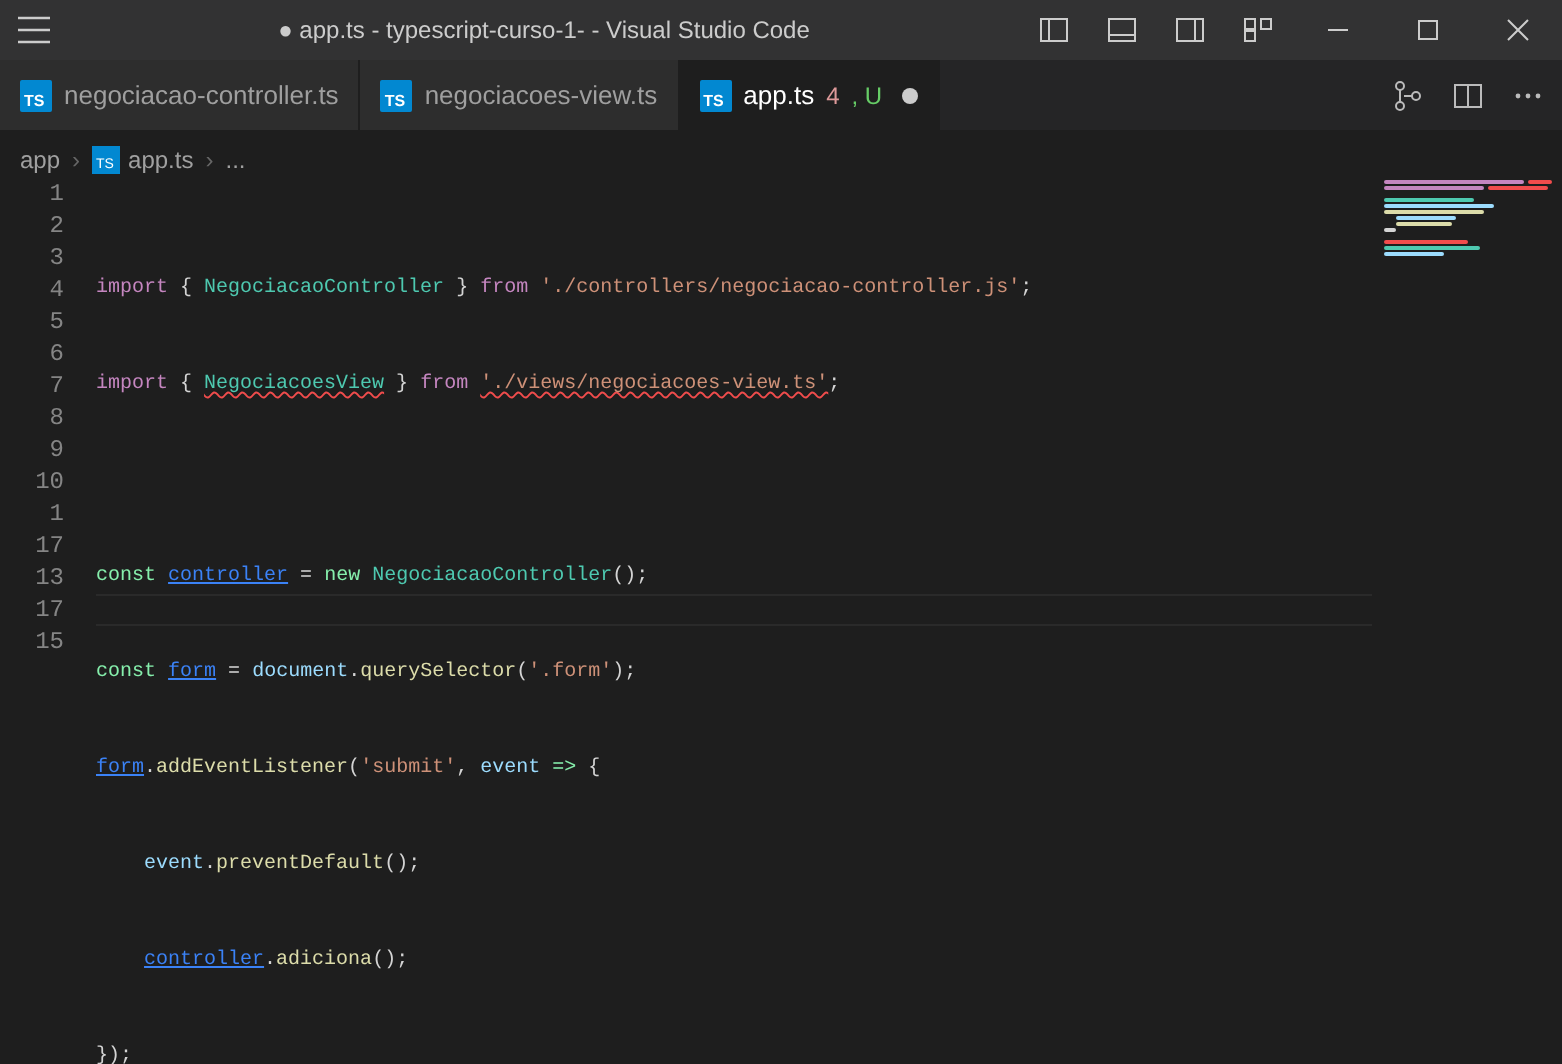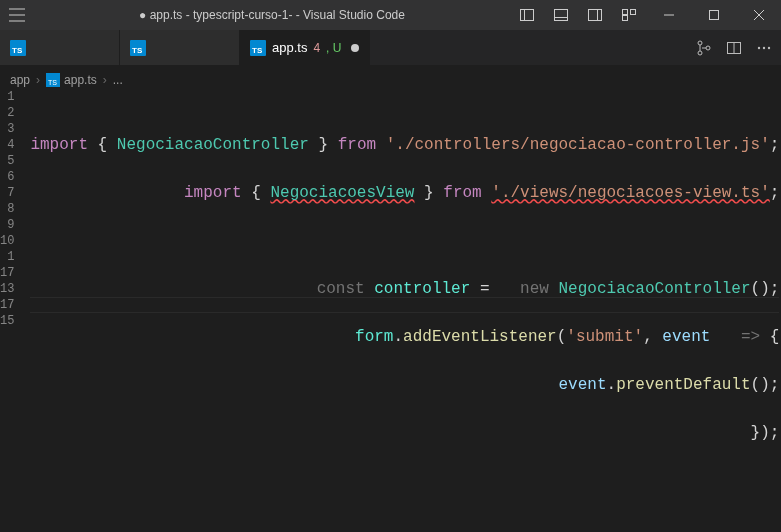--- a/index.html
+++ b/index.html
@@ -117,27 +117,26 @@
   color: #858585;
   font-family: Consolas, "Courier New", monospace;
   font-size: 12px;
   padding-top:2px;
   line-height: 16px;
 }
 .gutter .ln { height:16px; }
 .code {
   flex:1;
   font-family: Consolas, "Courier New", monospace;
-  font-size: 16px;
+  font-size: 10px;
   line-height: 16px;
   white-space: pre;
   color: #d4d4d4;
   padding-top:2px;
   position:relative;
-  text-align:right;
 }
 .code .line { height:16px; }
 .cursor-line {
   position:absolute;
   left:0; right:0;
   height:16px;
   border-top:1px solid #2a2a2a;
   border-bottom:1px solid #2a2a2a;
   pointer-events:none;
 }
@@ -149,24 +148,24 @@
 }
 .minimap .ml {
   position:absolute; height:2px; border-radius:1px;
 }
 
 .kw { color:#c586c0; }
 .fn { color:#dcdcaa; }
 .cls { color:#4ec9b0; }
 .str { color:#ce9178; }
 .var { color:#9cdcfe; }
-.varc { color:#5eead4; }
+.varc { color:#3b82f6;text-decoration:underline; }
 .num { color:#b5cea8; }
 .pun { color:#d4d4d4; }
-.newkw { color:#737373;margin-left:21px; }
+.newkw { color:#86efac; }
 
 .sq-under {
   text-decoration: underline wavy #f14c4c;
   text-decoration-skip-ink: none;
 }
 </style>
 </head>
 <body>
 
 <div class="titlebar">
@@ -218,23 +217,25 @@
         <svg width="12" height="12" viewBox="0 0 12 12">
           <path d="M1 1 L11 11 M11 1 L1 11" stroke="#ccc"></path>
         </svg>
       </div>
   </div>
 </div>
 
 <div class="tabs">
   <div class="tab">
     <span class="ts-icon">TS</span>
+    <span>negociacao-controller.ts</span>
   </div>
   <div class="tab">
     <span class="ts-icon">TS</span>
+    <span>negociacoes-view.ts</span>
   </div>
   <div class="tab active">
     <span class="ts-icon">TS</span>
     <span>app.ts</span>
     <span class="status num">4</span>
       <span class="status u">, U</span>
     <span class="close-dot"></span>
   </div>
   <div class="tabs-right">
     <div>
@@ -287,22 +288,24 @@
       <div class="ln">13</div>
       <div class="ln">17</div>
       <div class="ln">15</div>
     </div>
   <div class="code">
     <div class="cursor-line" id="cursor-hl" style="top: 210px;"></div>
     <div class="line"><span class="kw">import</span><span class="pun"> { </span><span class="cls">NegociacaoController</span><span class="pun"> } </span><span class="kw">from</span><span> </span><span class="str">'./controllers/negociacao-controller.js'</span><span class="pun">;</span></div>
     <div class="line"><span class="kw">import</span><span class="pun"> { </span><span class="cls sq-under">NegociacoesView</span><span class="pun"> } </span><span class="kw">from</span><span> </span><span class="str sq-under">'./views/negociacoes-view.ts'</span><span class="pun">;</span></div>
     <div class="line"></div>
     <div class="line"><span class="newkw">const</span><span> </span><span class="varc">controller</span><span class="pun"> = </span><span class="newkw">new</span><span> </span><span class="cls">NegociacaoController</span><span class="pun">();</span></div>
+    <div class="line"><span class="newkw">const</span><span> </span><span class="varc">form</span><span class="pun"> = </span><span class="var">document</span><span class="pun">.</span><span class="fn">querySelector</span><span class="pun">(</span><span class="str">'.form'</span><span class="pun">);</span></div>
     <div class="line"><span class="varc">form</span><span class="pun">.</span><span class="fn">addEventListener</span><span class="pun">(</span><span class="str">'submit'</span><span class="pun">, </span><span class="var">event</span><span> </span><span class="newkw">=&gt;</span><span class="pun"> {</span></div>
     <div class="line"><span>    </span><span class="var">event</span><span class="pun">.</span><span class="fn">preventDefault</span><span class="pun">();</span></div>
+    <div class="line"><span>    </span><span class="varc">controller</span><span class="pun">.</span><span class="fn">adiciona</span><span class="pun">();</span></div>
     <div class="line"><span class="pun">});</span></div>
     
     
     
     
     
     
   </div>
   <div class="minimap">
     <div class="ml" style="top:3px;left:6px;width:70px;background:#c586c0"></div>

